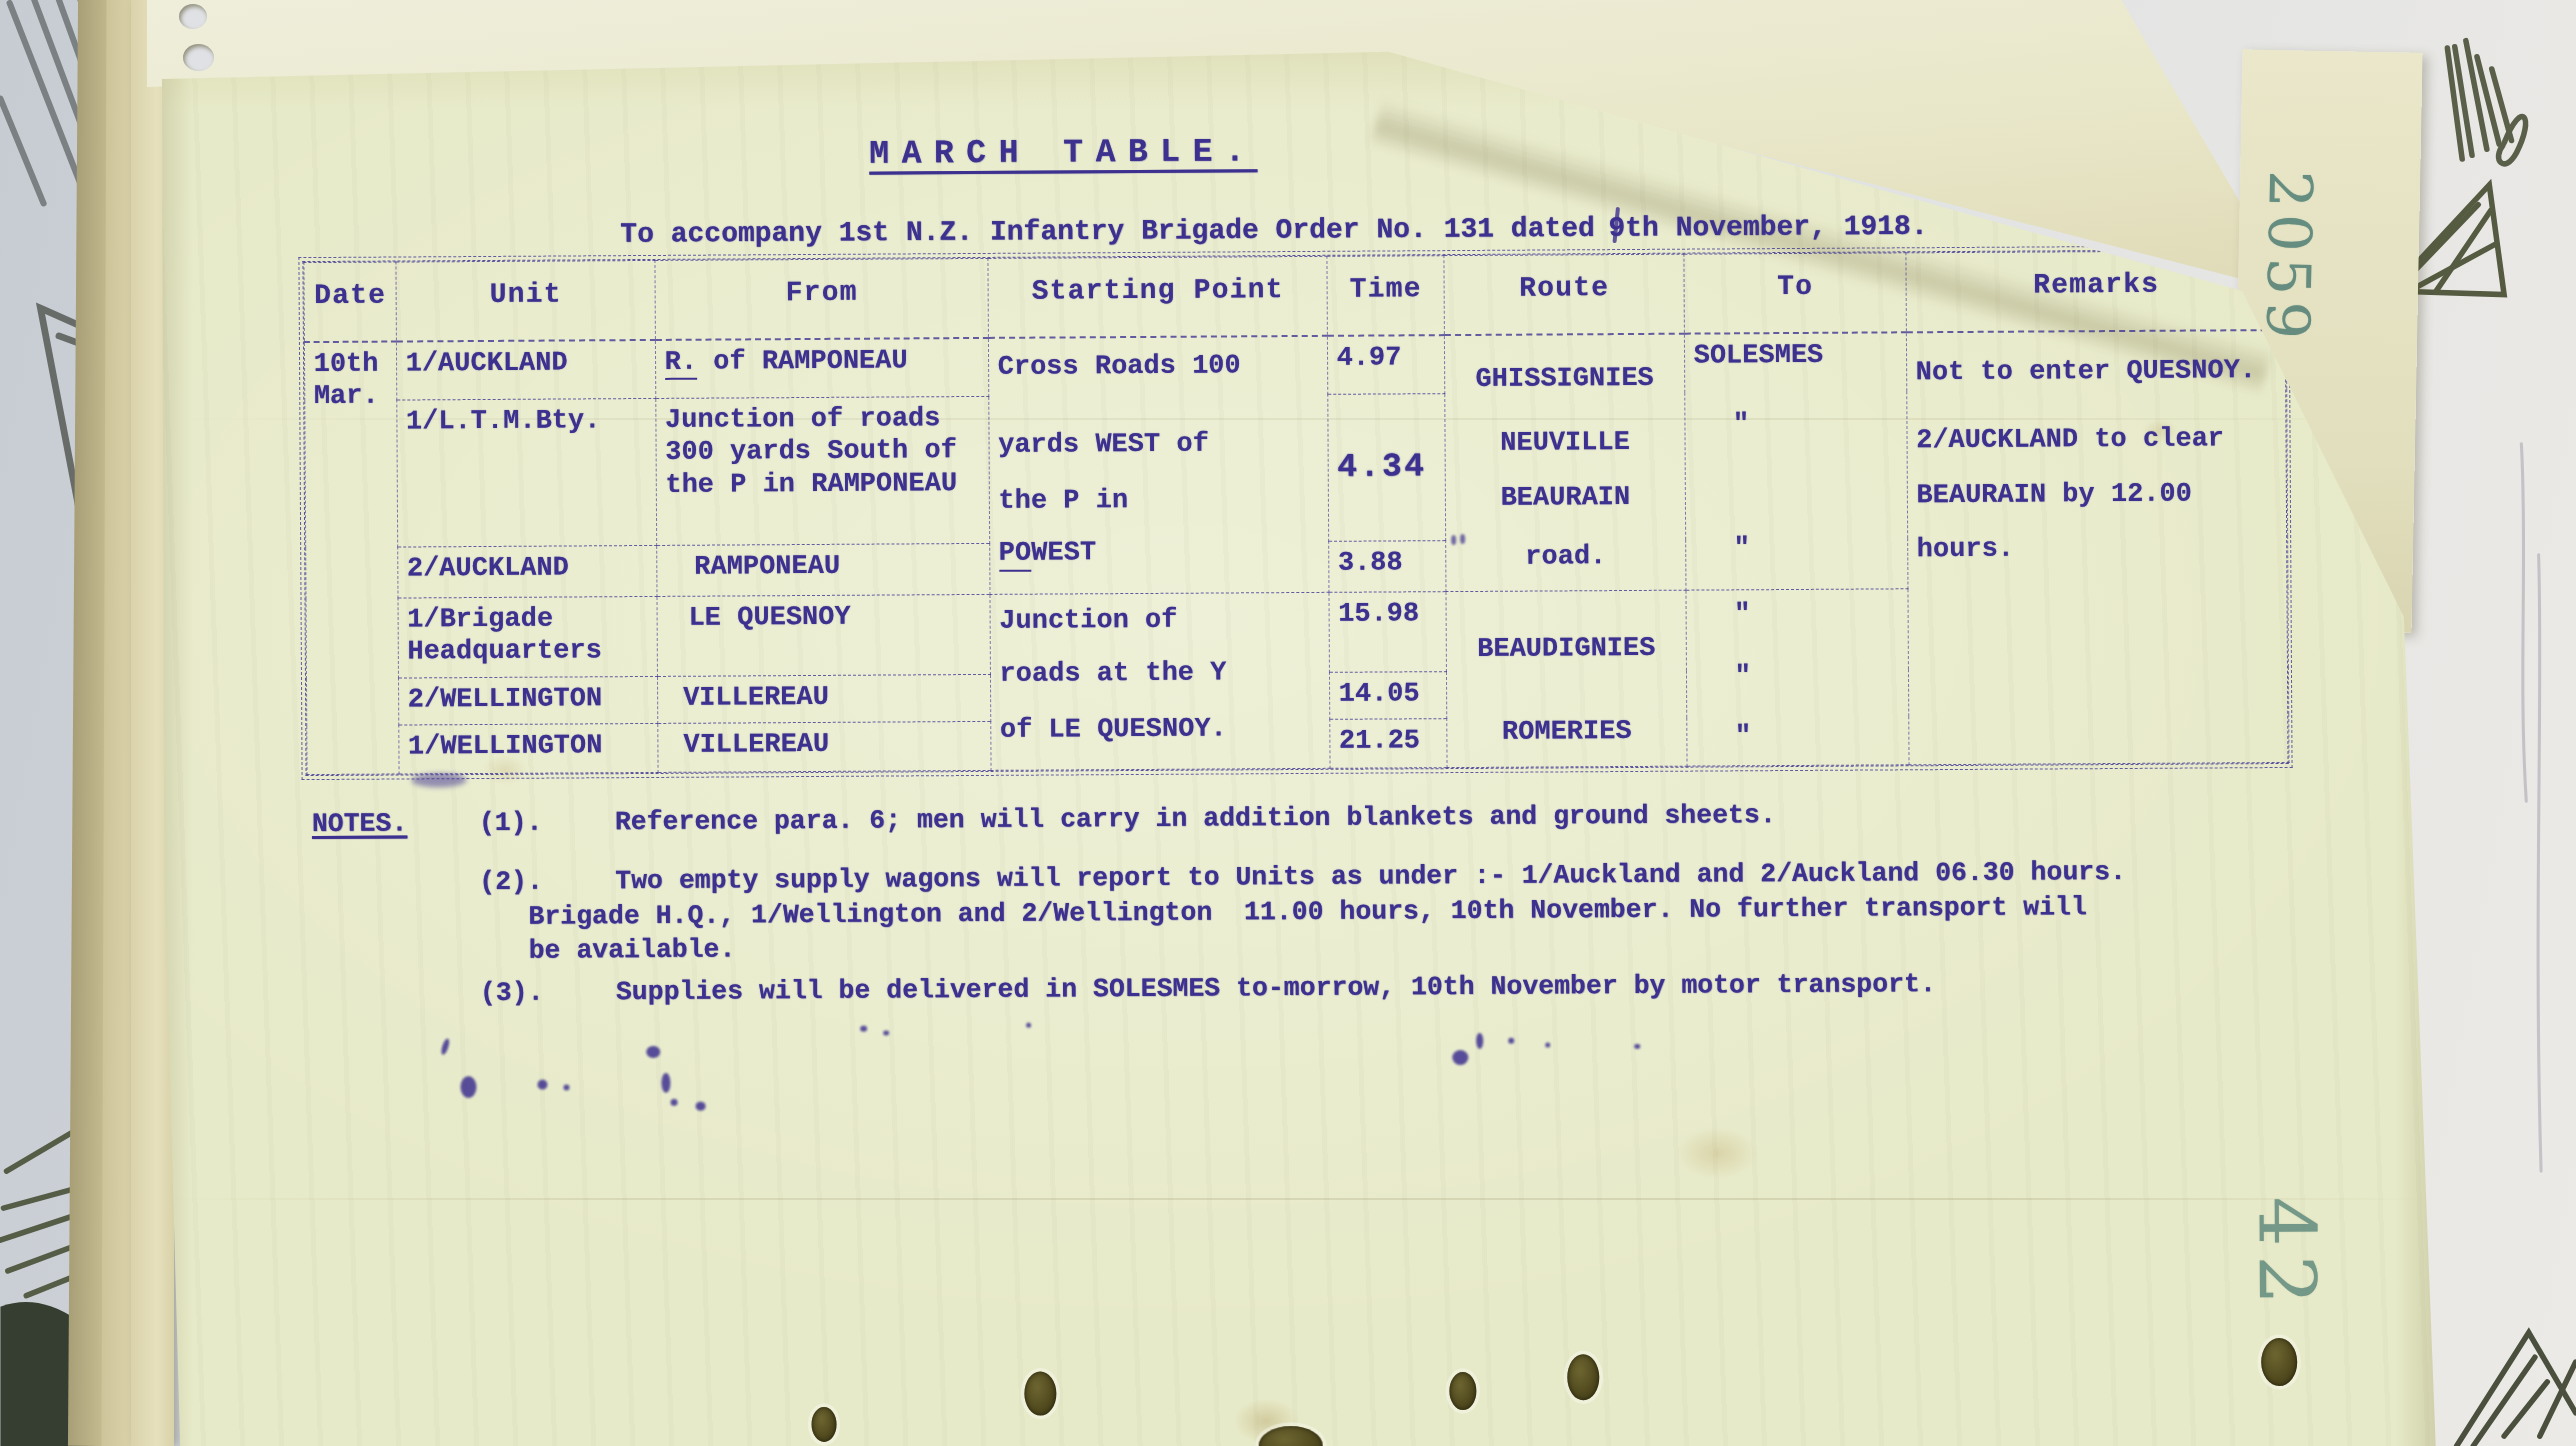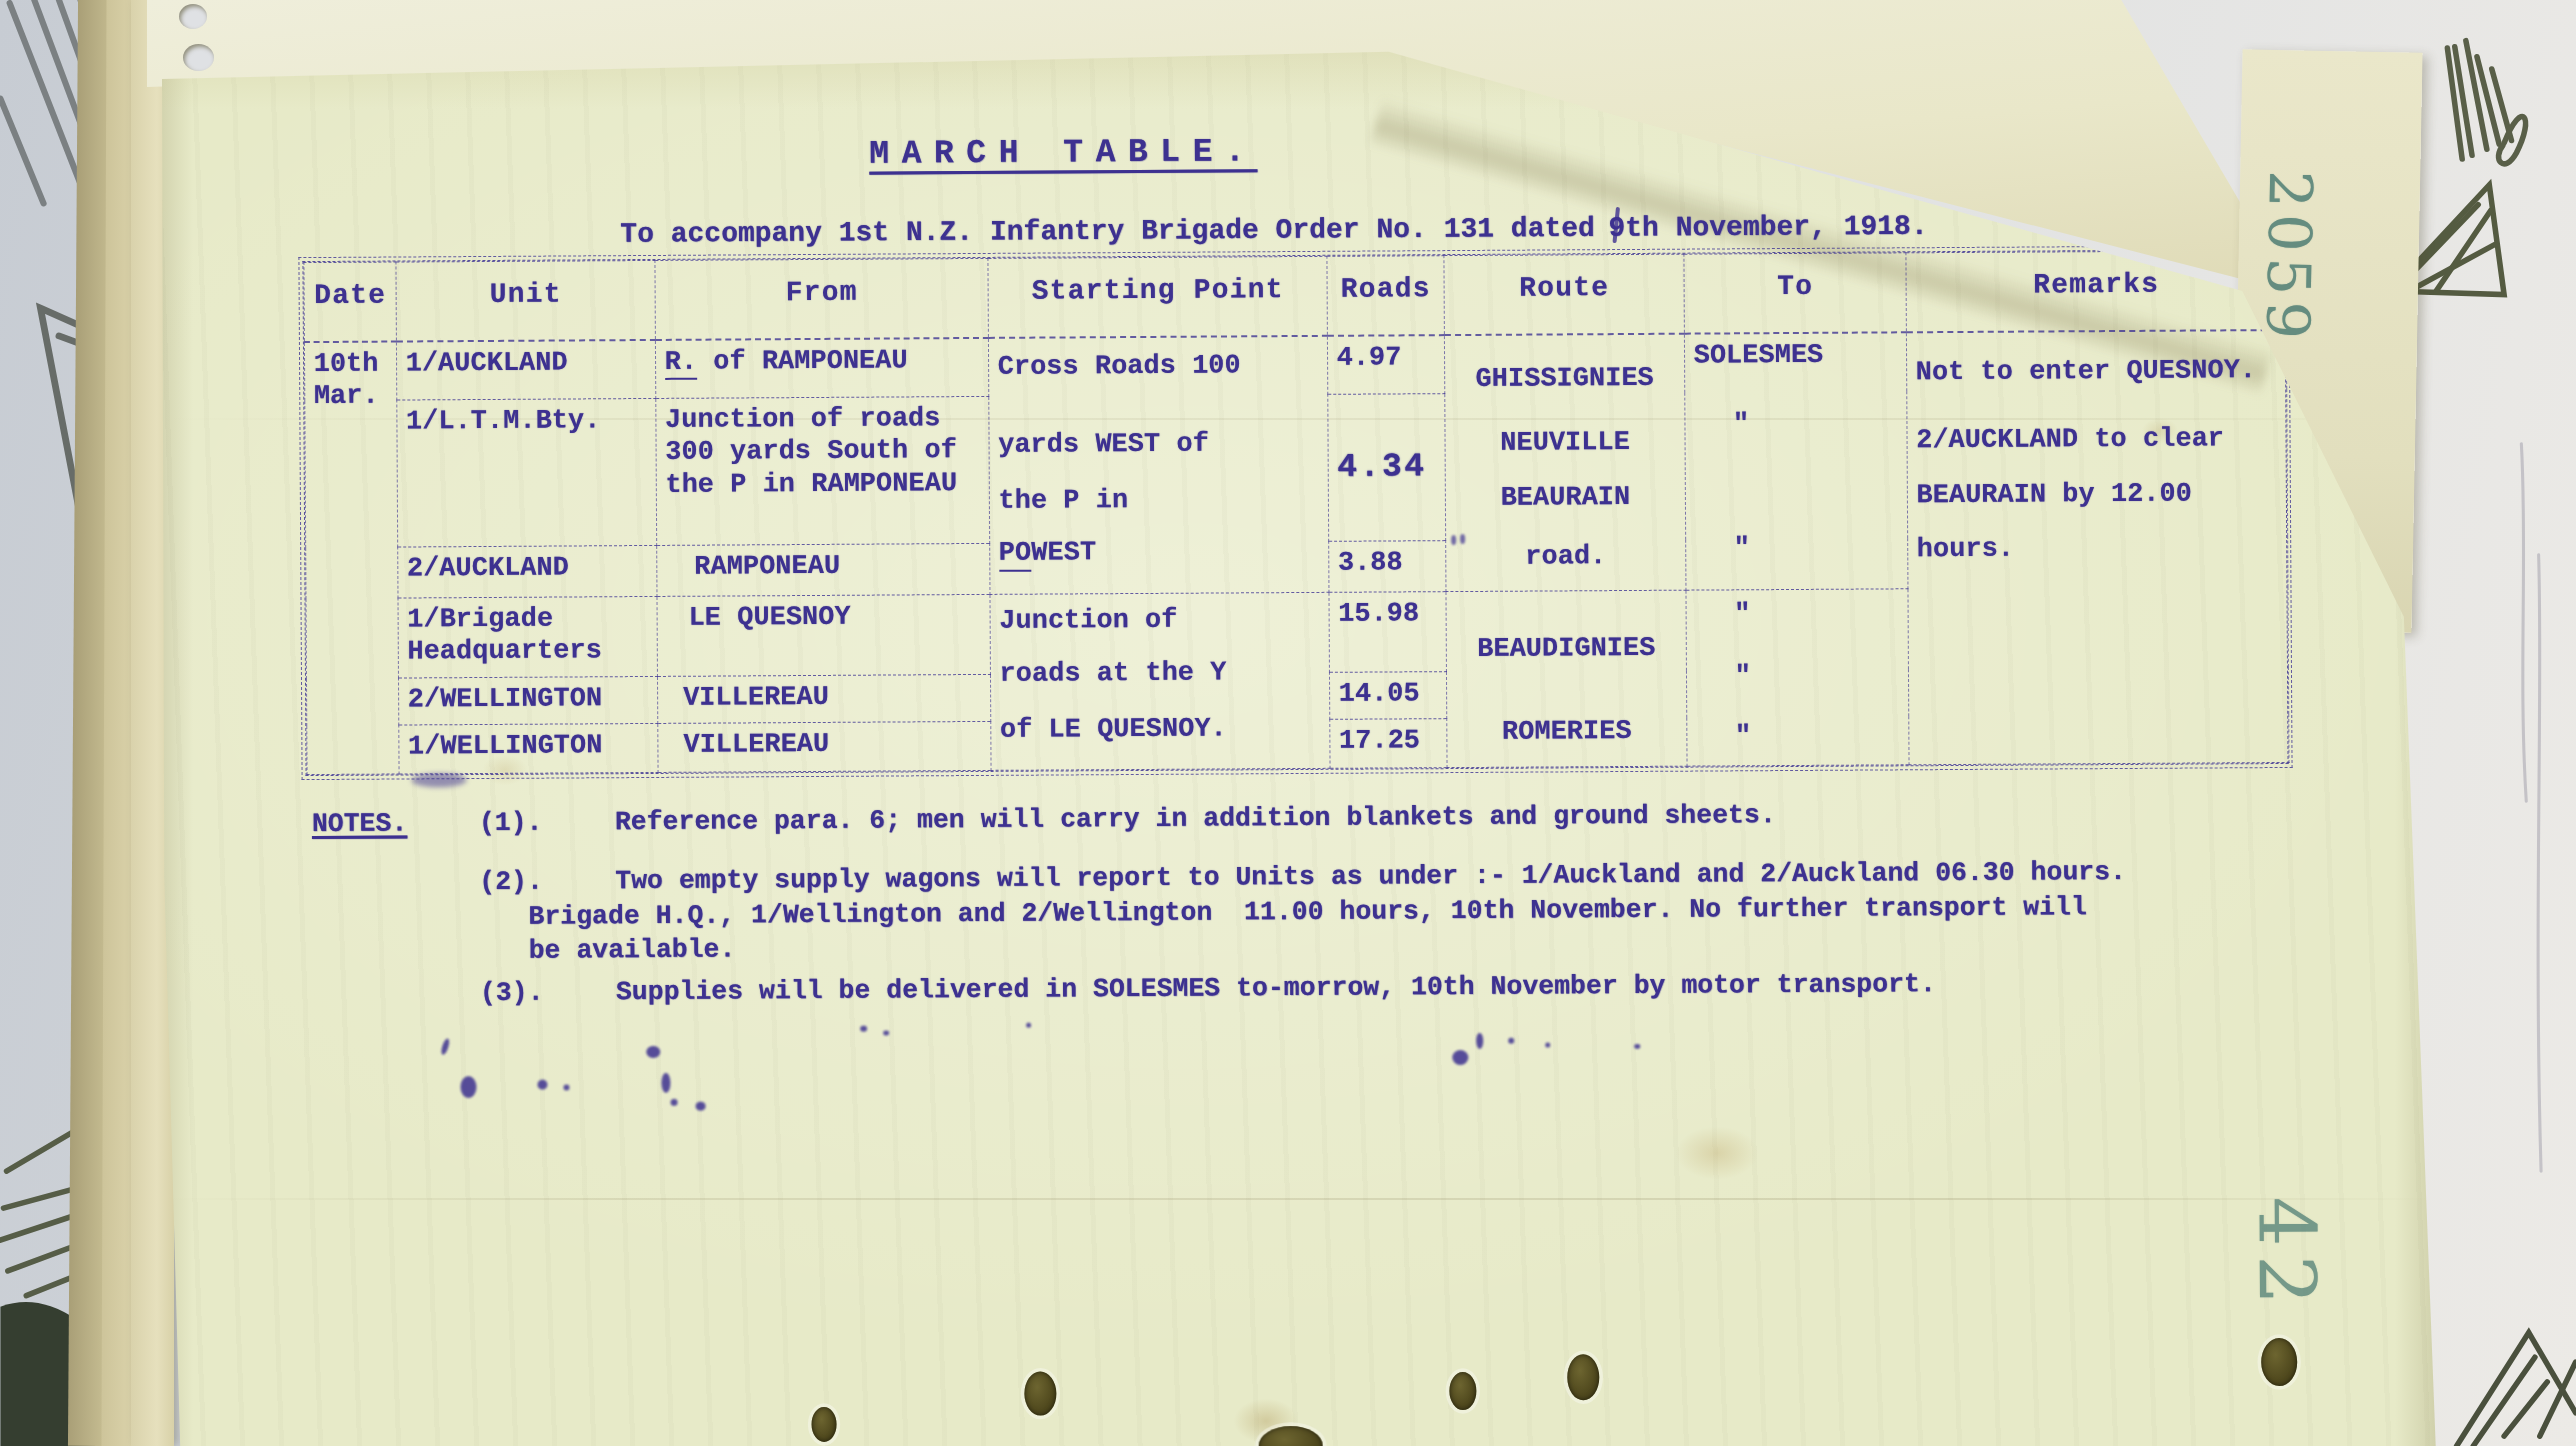--- a/index.html
+++ b/index.html
@@ -214,21 +214,21 @@
             <col style="width:240px">
             <col style="width:222px">
             <col style="width:380px">
         </colgroup>
         <thead>
           <tr style="height:79px">
             <th>Date</th>
             <th>Unit</th>
             <th>From</th>
             <th>Starting Point</th>
-            <th>Roads</th>
+            <th>Time</th>
             <th>Route</th>
             <th>To</th>
             <th>Remarks</th>
           </tr>
         </thead>
         <tbody>
           <tr style="height:59px">
             <td rowspan="6">
               <div>10th</div>
               <div>Mar.</div>
@@ -290,21 +290,21 @@
             </td>
           </tr>
           <tr style="height:47px">
             <td>2/WELLINGTON</td>
             <td style="padding-left:25px">VILLEREAU</td>
             <td>14.05</td>
           </tr>
           <tr style="height:49px">
             <td>1/WELLINGTON</td>
             <td style="padding-left:25px">VILLEREAU</td>
-            <td>17.25</td>
+            <td>21.25</td>
           </tr>
         </tbody>
       </table>
     </div>
 
     <div class="notes typed">
       <div class="note-grid">
         <span class="notes-label">NOTES.</span>
         <span>(1).</span>
         <span class="note-text">Reference para. 6; men will carry in addition blankets and ground sheets.</span>

